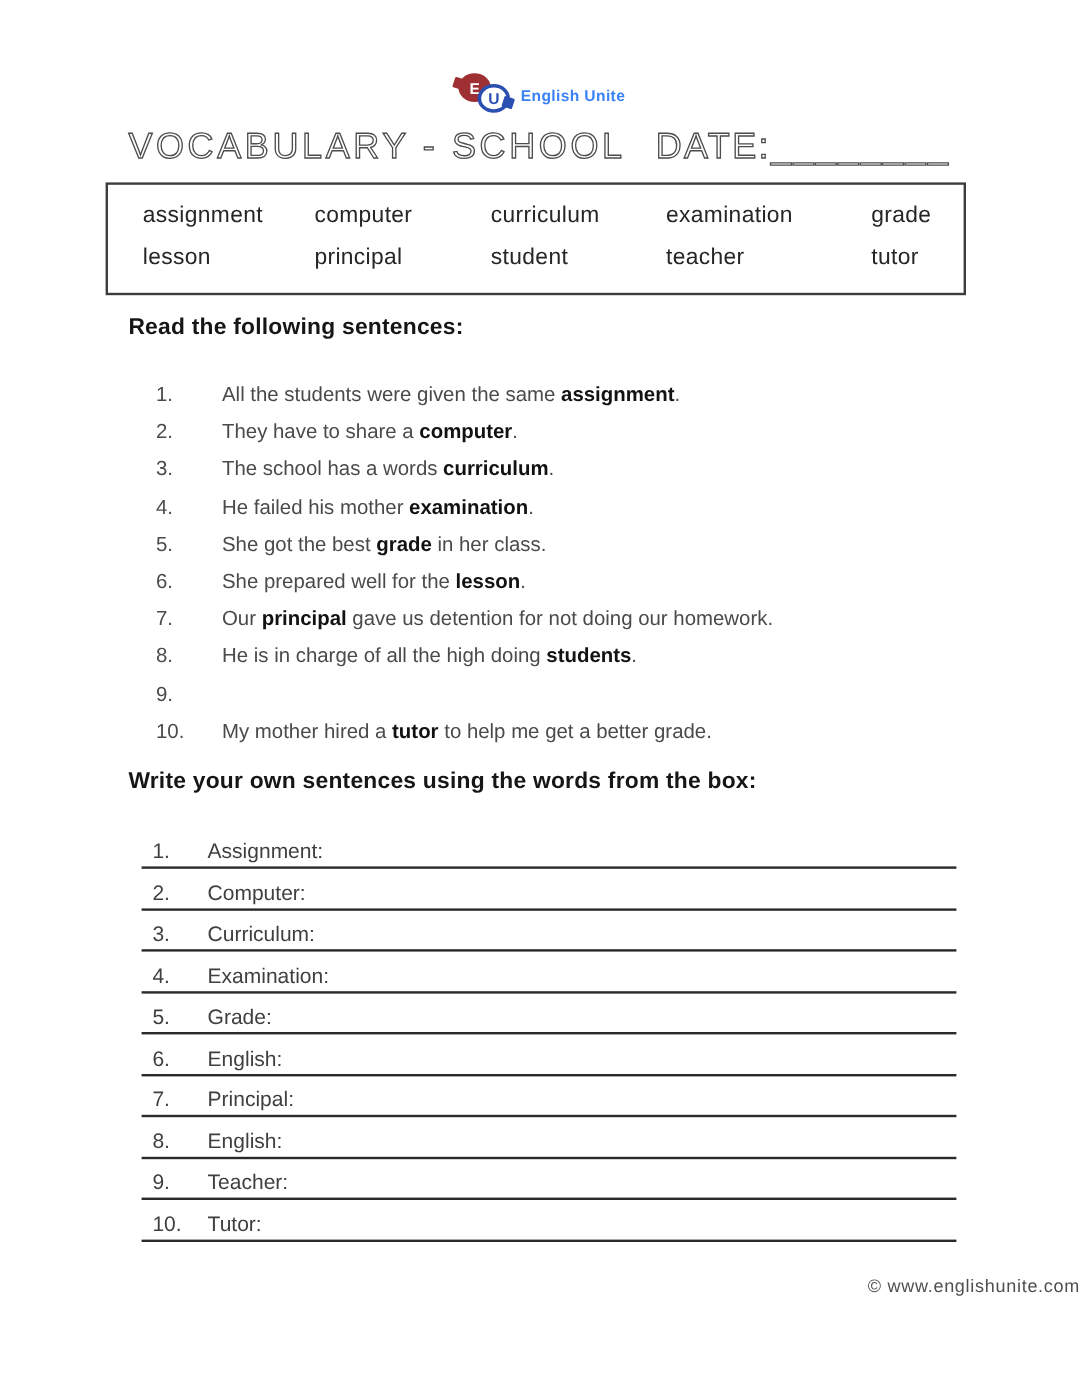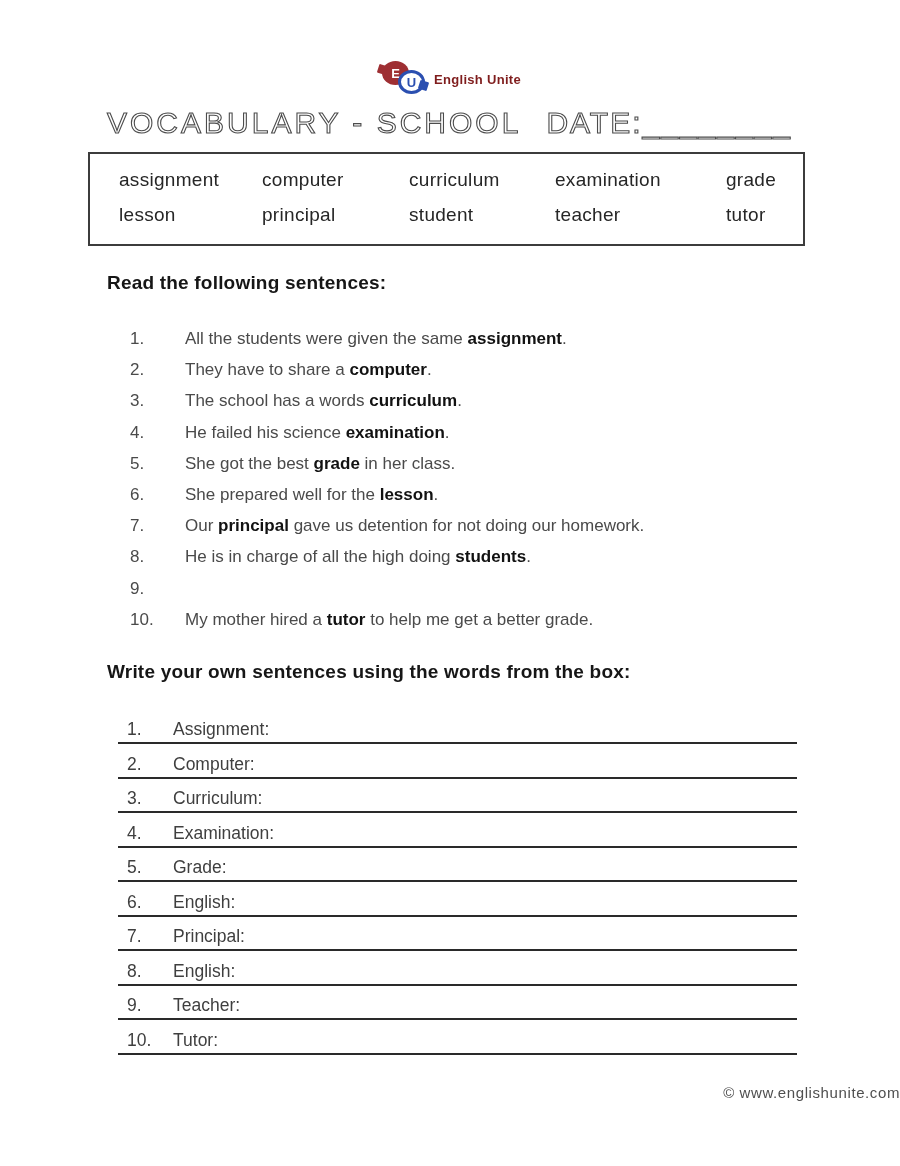--- a/index.html
+++ b/index.html
@@ -35,21 +35,21 @@
   }
   .bubble-blue {
     left: 19px; top: 12px; width: 27px; height: 24px;
     background: #ffffff; border: 3px solid #2b4fb0; color: #2b4fb0;
   }
   .bubble-blue::after {
     content: ""; position: absolute; right: -6px; bottom: 1px;
     width: 9px; height: 9px; background: #2b4fb0;
     transform: rotate(18deg); border-radius: 1px;
   }
-  .logo-text { font-size: 13px; font-weight: bold; color: #7f1d1d; letter-spacing: 0.3px; }
+  .logo-text { font-size: 13px; font-weight: bold; color: #3b82f6; letter-spacing: 0.3px; }
 
   
   .title-row {
     margin: 6px 108px 0 107px;
     display: flex; justify-content: space-between; align-items: flex-start;
   }
   .outline-text {
     font-size: 30px; font-weight: 400; color: #565656;
     letter-spacing: 3px; white-space: nowrap;
   }
@@ -64,21 +64,21 @@
     border: 2px solid #3c3c3c;
     padding: 15px 8px 18px 29px;
     display: grid;
     grid-template-columns: 143px 147px 146px 171px 1fr;
     row-gap: 13px;
     font-size: 19px; color: #262626; letter-spacing: 0.3px;
   }
 
   
   .section-heading {
-    margin: 26px 0 0 107px;
+    margin: 16px 0 0 107px;
     font-size: 19px; font-weight: bold; color: #161616; letter-spacing: 0.2px;
   }
 
   
   .sentences { margin: 29px 0 0 130px; list-style: none; }
   .sentence-row { display: flex; line-height: 31.2px; font-size: 17px; color: #4a4a4a; }
   .sentence-num { width: 55px; flex: 0 0 auto; }
   .sentence-text strong, .sentence-text b { color: #121212; font-weight: bold; }
 
   
@@ -138,21 +138,21 @@
       <li class="sentence-row">
         <span class="sentence-num">2.</span>
         <span class="sentence-text"><span>They have to share a </span><strong>computer</strong><span>.</span></span>
       </li>
       <li class="sentence-row">
         <span class="sentence-num">3.</span>
         <span class="sentence-text"><span>The school has a words </span><strong>curriculum</strong><span>.</span></span>
       </li>
       <li class="sentence-row">
         <span class="sentence-num">4.</span>
-        <span class="sentence-text"><span>He failed his science </span><strong>examination</strong><span>.</span></span>
+        <span class="sentence-text"><span>He failed his mother </span><strong>examination</strong><span>.</span></span>
       </li>
       <li class="sentence-row">
         <span class="sentence-num">5.</span>
         <span class="sentence-text"><span>She got the best </span><strong>grade</strong><span> in her class.</span></span>
       </li>
       <li class="sentence-row">
         <span class="sentence-num">6.</span>
         <span class="sentence-text"><span>She prepared well for the </span><strong>lesson</strong><span>.</span></span>
       </li>
       <li class="sentence-row">

